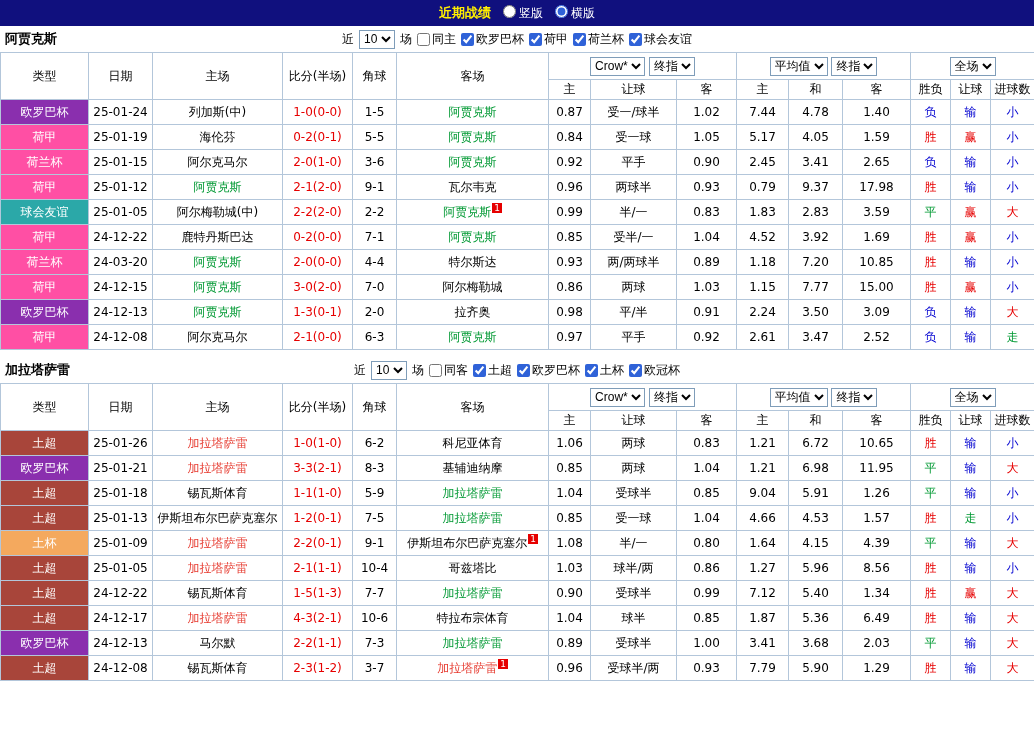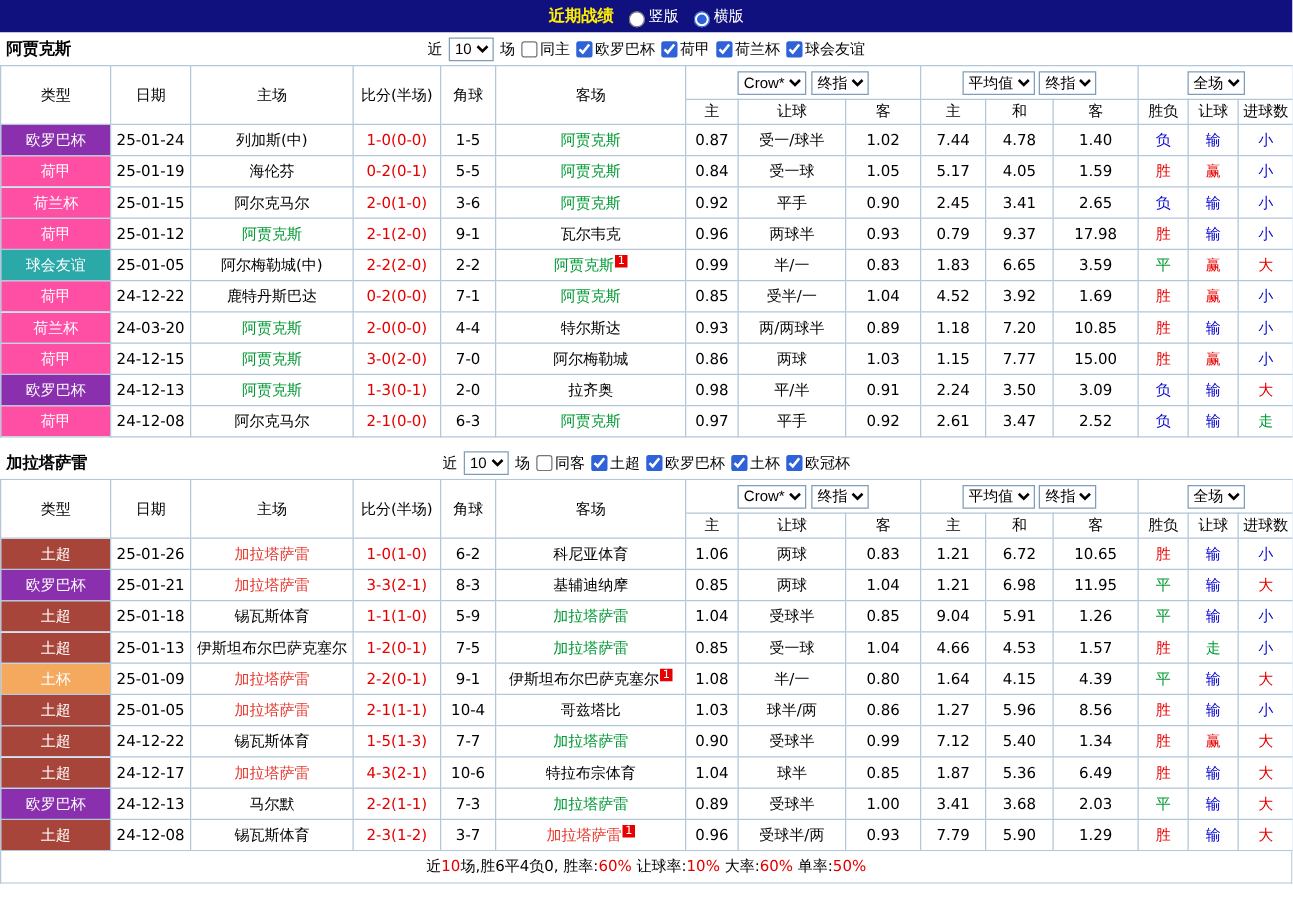--- a/index.html
+++ b/index.html
@@ -1,21 +1,21 @@
 <!DOCTYPE html>
 <html><head>
 <meta charset="utf-8">
 <style>
   *{box-sizing:border-box;margin:0;padding:0}
   html,body{background:#fff}
   body{width:1034px;font-family:"DejaVu Sans","Liberation Sans",sans-serif;font-size:12px;color:#000}
 
   .topbar{height:26px;background:#10107e;display:flex;align-items:center;justify-content:center;gap:12px}
   .tb-title{color:#ffef00;font-weight:bold;font-size:13px}
-  .radio{display:inline-flex;align-items:flex-end;gap:3px;color:#fff;cursor:pointer;font-size:12px}
+  .radio{display:inline-flex;align-items:flex-start;gap:3px;color:#fff;cursor:pointer;font-size:12px}
   .radio input{width:13px;height:13px;accent-color:#2f62d8;margin:0}
 
   .section{width:100%}
   .section + .section{margin-top:7px}
   .section-bar{position:relative;height:26px;display:flex;align-items:center;justify-content:center;background:#fff}
   .team-title{position:absolute;left:5px;font-weight:bold;font-size:13px}
   .filters{display:flex;align-items:center;gap:5px}
   .filters .cb{display:inline-flex;align-items:center;gap:2px;cursor:pointer}
   .filters input[type=checkbox]{width:13px;height:13px;accent-color:#2f62d8;margin:0}
 
@@ -198,21 +198,21 @@
           <td class="type" style="background: rgb(43, 168, 168);">球会友谊</td>
           <td>25-01-05</td>
           <td><span>阿尔梅勒城(中)</span></td>
           <td class="score">2-2(2-0)</td>
           <td>2-2</td>
           <td><span style="color: rgb(0, 153, 51);">阿贾克斯<sup class="badge">1</sup></span></td>
           <td>0.99</td>
           <td>半/一</td>
           <td>0.83</td>
           <td>1.83</td>
-          <td>6.65</td>
+          <td>2.83</td>
           <td>3.59</td>
           <td style="color: rgb(0, 153, 51);">平</td>
           <td style="color: rgb(230, 0, 0);">赢</td>
           <td style="color: rgb(230, 0, 0);">大</td>
         </tr>
         <tr>
           <td class="type" style="background: rgb(255, 79, 164);">荷甲</td>
           <td>24-12-22</td>
           <td><span>鹿特丹斯巴达</span></td>
           <td class="score">0-2(0-0)</td>
@@ -545,14 +545,13 @@
           <td>0.93</td>
           <td>7.79</td>
           <td>5.90</td>
           <td>1.29</td>
           <td style="color: rgb(230, 0, 0);">胜</td>
           <td style="color: rgb(0, 0, 208);">输</td>
           <td style="color: rgb(230, 0, 0);">大</td>
         </tr>
       </tbody>
   </table>
-  <div class="summary"><span>近</span><span style="color: rgb(230, 0, 0);">10</span><span>场,胜6平4负0, 胜率:</span><span style="color: rgb(230, 0, 0);">60%</span><span> 让球率:</span><span style="color: rgb(230, 0, 0);">10%</span><span> 大率:</span><span style="color: rgb(230, 0, 0);">60%</span><span> 单率:</span><span style="color: rgb(230, 0, 0);">50%</span></div>
 </div>
 
 </body></html>

